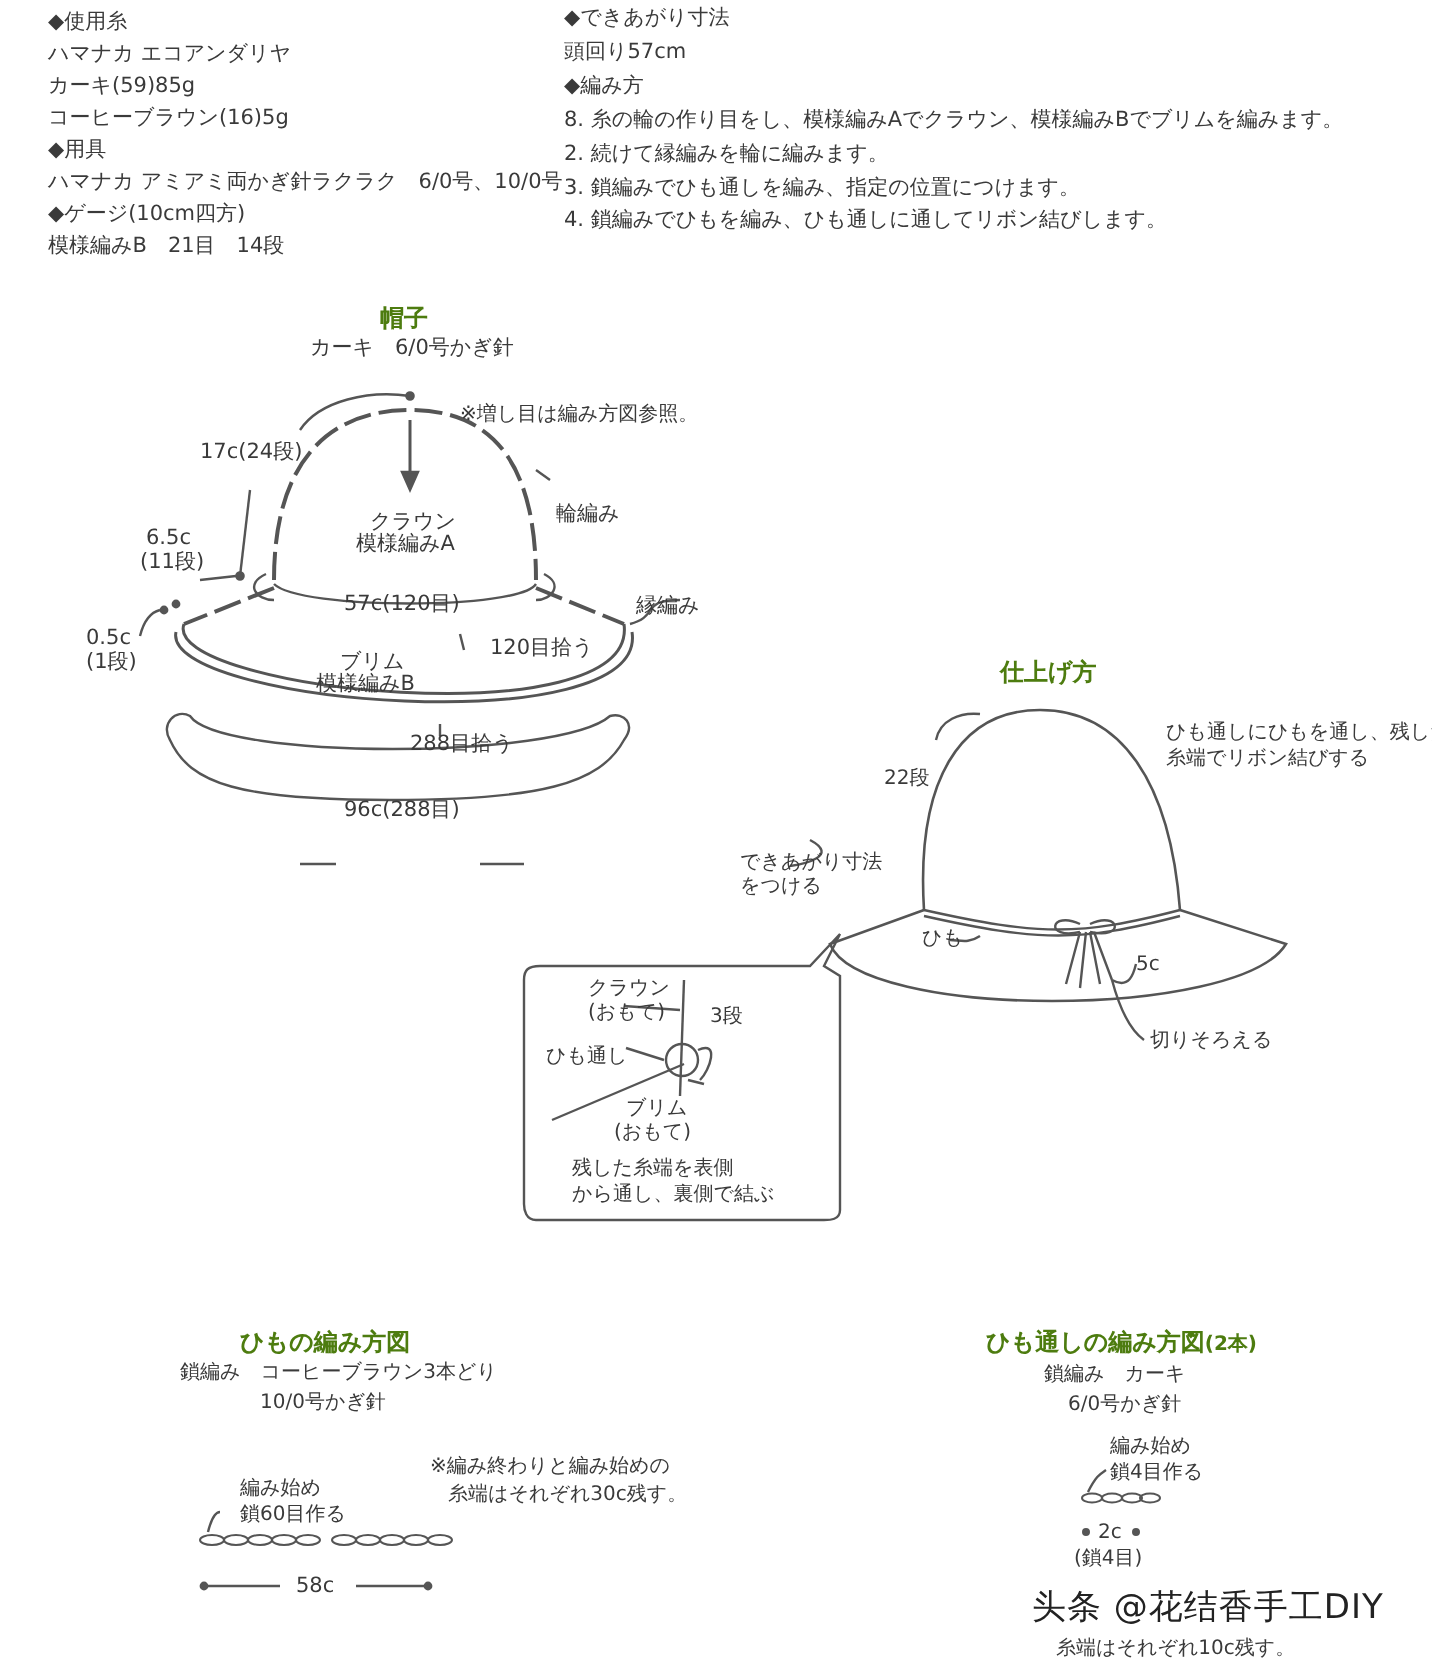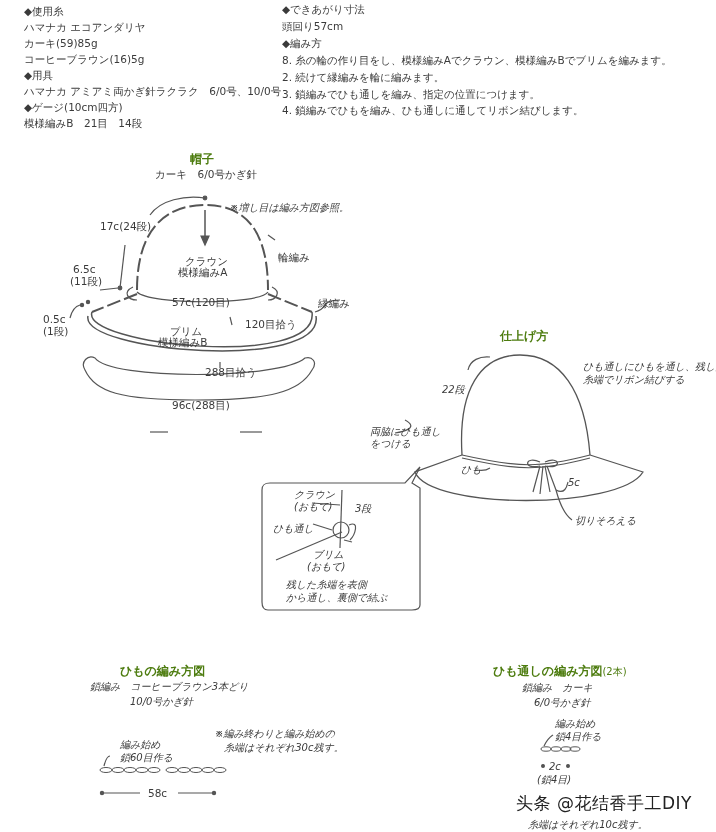--- a/index.html
+++ b/index.html
@@ -1,19 +1,19 @@
 <!DOCTYPE html>
 <html><head>
 <meta charset="utf-8">
 <style>
   html,body{margin:0;padding:0;background:#ffffff;}
   body{width:716px;height:832px;position:relative;overflow:hidden;font-family:"DejaVu Sans",sans-serif;color:#3a3a3a;}
   .t{position:absolute;white-space:nowrap;font-size:10.5px;line-height:13px;color:#3a3a3a;}
   .b{font-weight:bold;font-size:12px;color:#4d7c0f;}
-  .sm{font-size:10px;font-style:italic;}
+  .sm{font-size:10px;}
   svg{position:absolute;left:0;top:0;}
   .wm{position:absolute;left:516px;top:792px;font-size:17px;color:#222;letter-spacing:0.5px;text-shadow:0 0 2px #fff,0 0 2px #fff;}
 </style>
 </head>
 <body>
 
 <div class="t" style="left:24px;top:5px">◆使用糸</div>
 <div class="t" style="left:24px;top:21px">ハマナカ エコアンダリヤ</div>
 <div class="t" style="left:24px;top:37px">カーキ(59)85g</div>
 <div class="t" style="left:24px;top:53px">コーヒーブラウン(16)5g</div>
@@ -135,21 +135,21 @@
 <div class="t" style="left:245px;top:318px">120目拾う</div>
 <div class="t" style="left:170px;top:325px">ブリム</div>
 <div class="t" style="left:158px;top:336px">模様編みB</div>
 <div class="t" style="left:205px;top:366px">288目拾う</div>
 <div class="t" style="left:172px;top:399px">96c(288目)</div>
 
 <div class="t b" style="left:500px;top:330px">仕上げ方</div>
 <div class="t sm" style="left:583px;top:360px">ひも通しにひもを通し、残した</div>
 <div class="t sm" style="left:583px;top:373px">糸端でリボン結びする</div>
 <div class="t sm" style="left:442px;top:383px">22段</div>
-<div class="t sm" style="left:370px;top:425px">両脇にひも通し</div>
+<div class="t sm" style="left:370px;top:425px">できあがり寸法</div>
 <div class="t sm" style="left:370px;top:437px">をつける</div>
 <div class="t sm" style="left:461px;top:463px">ひも</div>
 <div class="t sm" style="left:568px;top:476px">5c</div>
 <div class="t sm" style="left:575px;top:514px">切りそろえる</div>
 
 <div class="t sm" style="left:294px;top:488px">クラウン</div>
 <div class="t sm" style="left:294px;top:500px">(おもて)</div>
 <div class="t sm" style="left:355px;top:502px">3段</div>
 <div class="t sm" style="left:273px;top:522px">ひも通し</div>
 <div class="t sm" style="left:313px;top:548px">ブリム</div>
@@ -159,21 +159,21 @@
 
 <div class="t b" style="left:120px;top:665px">ひもの編み方図</div>
 <div class="t sm" style="left:90px;top:680px">鎖編み　コーヒーブラウン3本どり</div>
 <div class="t sm" style="left:130px;top:695px">10/0号かぎ針</div>
 <div class="t sm" style="left:215px;top:727px">※編み終わりと編み始めの</div>
 <div class="t sm" style="left:224px;top:741px">糸端はそれぞれ30c残す。</div>
 <div class="t sm" style="left:120px;top:738px">編み始め</div>
 <div class="t sm" style="left:120px;top:751px">鎖60目作る</div>
 <div class="t" style="left:148px;top:787px">58c</div>
 
-<div class="t b" style="left:493px;top:665px"><span>ひも通しの編み方図</span><span style="font-weight:normal;font-size:10px">(2本)</span></div>
+<div class="t b" style="left:493px;top:665px"><span>ひも通しの編み方図</span><span style="font-weight:bold;font-size:10px">(2本)</span></div>
 <div class="t sm" style="left:522px;top:681px">鎖編み　カーキ</div>
 <div class="t sm" style="left:534px;top:696px">6/0号かぎ針</div>
 <div class="t sm" style="left:555px;top:717px">編み始め</div>
 <div class="t sm" style="left:555px;top:730px">鎖4目作る</div>
 <div class="t sm" style="left:549px;top:760px">2c</div>
 <div class="t sm" style="left:537px;top:773px">(鎖4目)</div>
 <div class="t sm" style="left:528px;top:818px">糸端はそれぞれ10c残す。</div>
 
 <div class="wm">头条 @花结香手工DIY</div>
 

